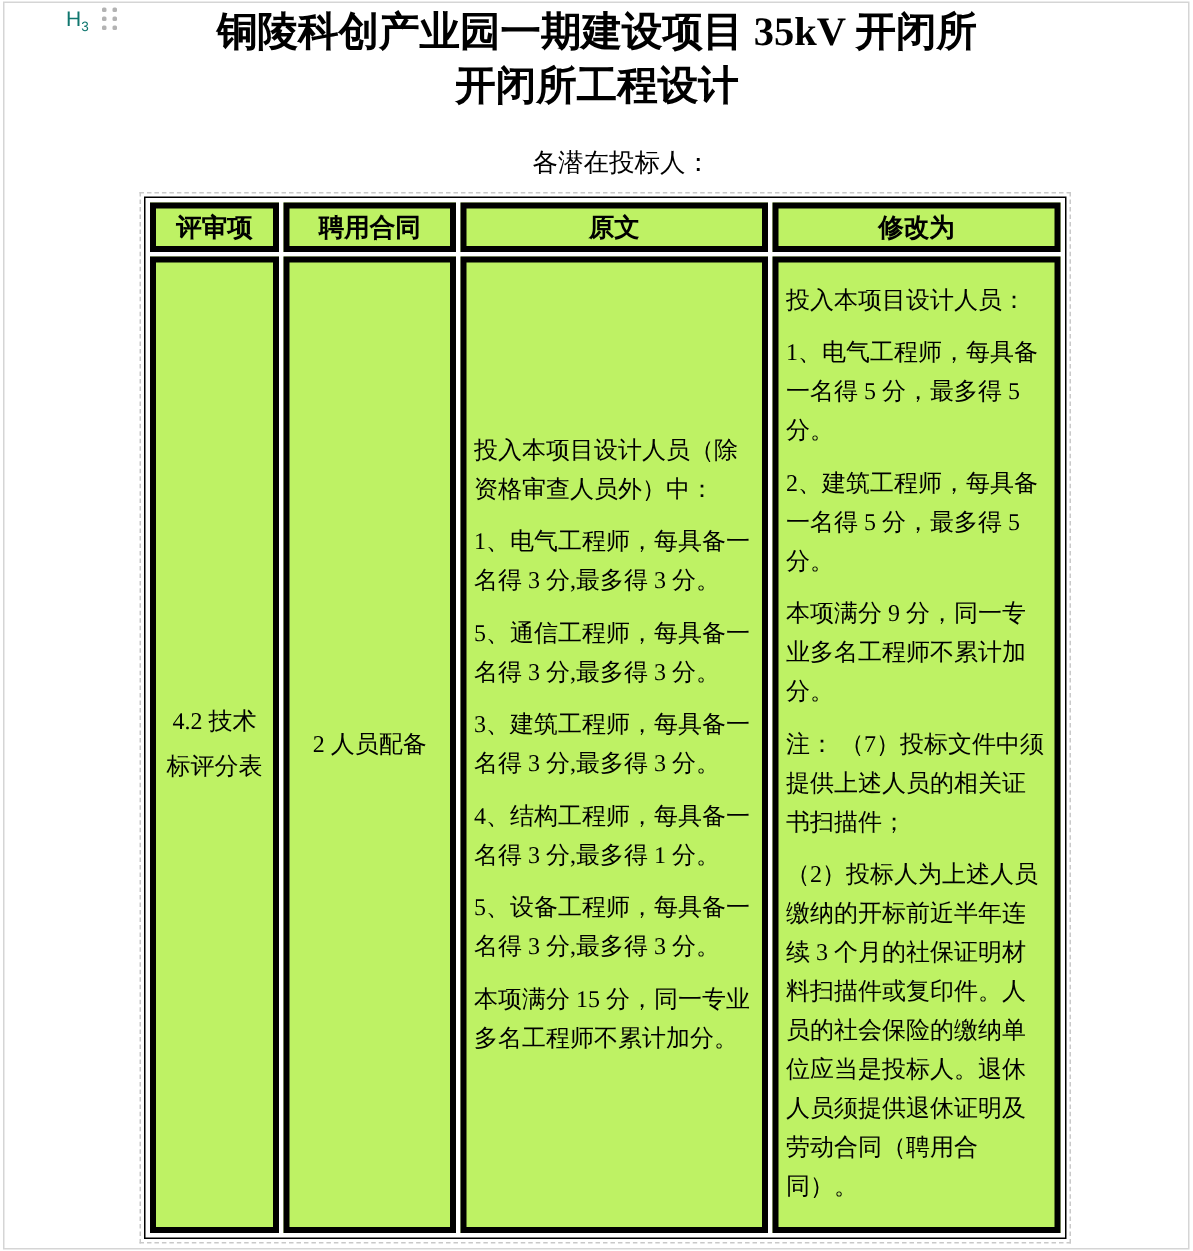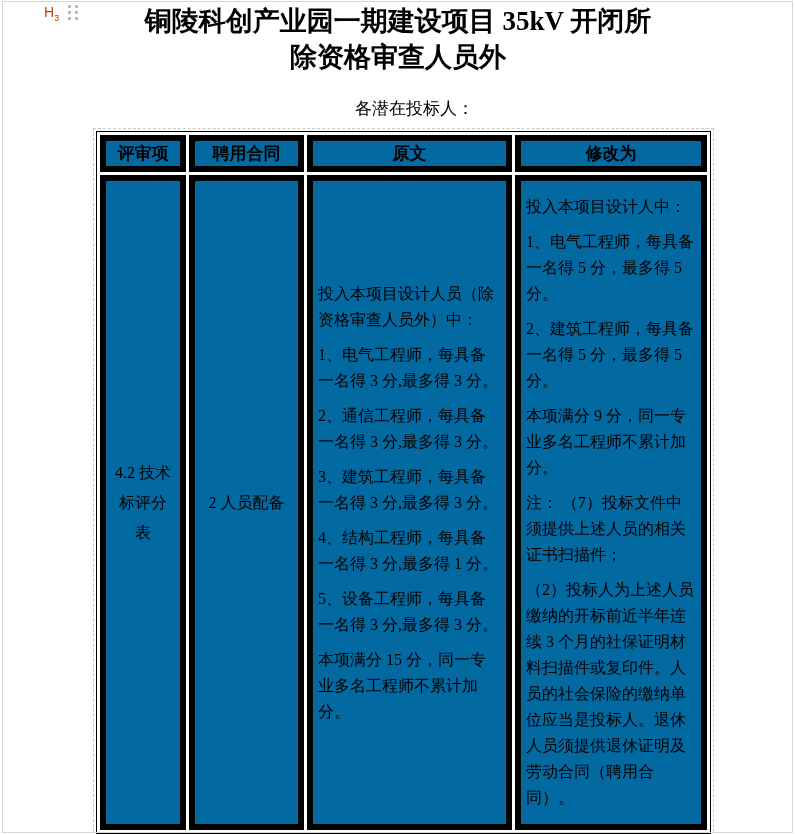--- a/index.html
+++ b/index.html
@@ -11,21 +11,21 @@
     border: 1px solid #d5d5d5; pointer-events: none; z-index: 5;
   }
 
   
   .block-controls {
     position: absolute; left: 44px; top: 3px; display: flex; align-items: flex-start;
     color: #b3b3b3; z-index: 6;
   }
   .heading-badge {
     font-family: "Liberation Sans", sans-serif; font-size: 14px; line-height: 18px;
-    color: #c2410c; letter-spacing: 0;
+    color: #0f766e; letter-spacing: 0;
   }
   .heading-badge sub { font-size: 9px; }
   .drag-handle {
     margin-left: 9px; margin-top: 2px;
     display: grid; grid-template-columns: repeat(2, 4px); grid-auto-rows: 4px;
     gap: 2px 3px; cursor: grab;
   }
   .drag-handle span { width: 3px; height: 3px; background: #b3b3b3; border-radius: 1px; }
 
   
@@ -38,21 +38,21 @@
   .salutation { margin-top: 23px; padding-left: 27px; line-height: 22px; text-align: center; }
   .intro-para { margin-top: 26px; line-height: 30px; text-indent: 59px; width: 590px; }
 
   
   .doc-table {
     margin-top: 11px;
     border-collapse: separate; border-spacing: 3px;
     border: 1px solid #000; outline: 1px dashed #c9c9c9; outline-offset: 2px;
     table-layout: fixed; width: 604px; background: #fff;
   }
-  .doc-table th, .doc-table td { border: 6px solid #000000; background: #0369a1; }
+  .doc-table th, .doc-table td { border: 4px solid #000000; background: #bef264; }
   .doc-table th {
     font-size: 17px; font-weight: bold; text-align: center; padding: 1px 0; height: 22px;
   }
   .doc-table td { vertical-align: middle; font-size: 16px; }
   td.cell-center { text-align: center; padding: 4px 6px; line-height: 30px; }
   td.cell-text { text-align: left; padding: 4px 5px; }
   .body-row td { height: 588px; }
   .cellp { margin: 9px 0; line-height: 26px; }
 </style>
 </head>
@@ -69,21 +69,21 @@
       <span></span>
       <span></span>
       <span></span>
   </span>
 </div>
 
 <div class="doc">
 
   <div class="doc-title">
     <div>铜陵科创产业园一期建设项目 35kV 开闭所</div>
-    <div>除资格审查人员外</div>
+    <div>开闭所工程设计</div>
   </div>
 
   <div class="content">
     <p class="salutation">各潜在投标人：</p>
 
     <table class="doc-table">
       <colgroup>
         <col style="width:86px">
         <col style="width:115px">
         <col style="width:205px">
@@ -97,28 +97,28 @@
           <th>修改为</th>
         </tr>
       </thead>
       <tbody>
         <tr class="body-row">
           <td class="cell-center">4.2 技术标评分表</td>
           <td class="cell-center">2 人员配备</td>
           <td class="cell-text">
               <p class="cellp">投入本项目设计人员（除资格审查人员外）中：</p>
               <p class="cellp">1、电气工程师，每具备一名得 3 分,最多得 3 分。</p>
-              <p class="cellp">2、通信工程师，每具备一名得 3 分,最多得 3 分。</p>
+              <p class="cellp">5、通信工程师，每具备一名得 3 分,最多得 3 分。</p>
               <p class="cellp">3、建筑工程师，每具备一名得 3 分,最多得 3 分。</p>
               <p class="cellp">4、结构工程师，每具备一名得 3 分,最多得 1 分。</p>
               <p class="cellp">5、设备工程师，每具备一名得 3 分,最多得 3 分。</p>
               <p class="cellp">本项满分 15 分，同一专业多名工程师不累计加分。</p>
             </td>
           <td class="cell-text">
-              <p class="cellp">投入本项目设计人中：</p>
+              <p class="cellp">投入本项目设计人员：</p>
               <p class="cellp">1、电气工程师，每具备一名得 5 分，最多得 5 分。</p>
               <p class="cellp">2、建筑工程师，每具备一名得 5 分，最多得 5 分。</p>
               <p class="cellp">本项满分 9 分，同一专业多名工程师不累计加分。</p>
               <p class="cellp">注： （7）投标文件中须提供上述人员的相关证书扫描件；</p>
               <p class="cellp">（2）投标人为上述人员缴纳的开标前近半年连续 3 个月的社保证明材料扫描件或复印件。人员的社会保险的缴纳单位应当是投标人。退休人员须提供退休证明及劳动合同（聘用合同）。</p>
             </td>
         </tr>
       </tbody>
     </table>
   </div>

